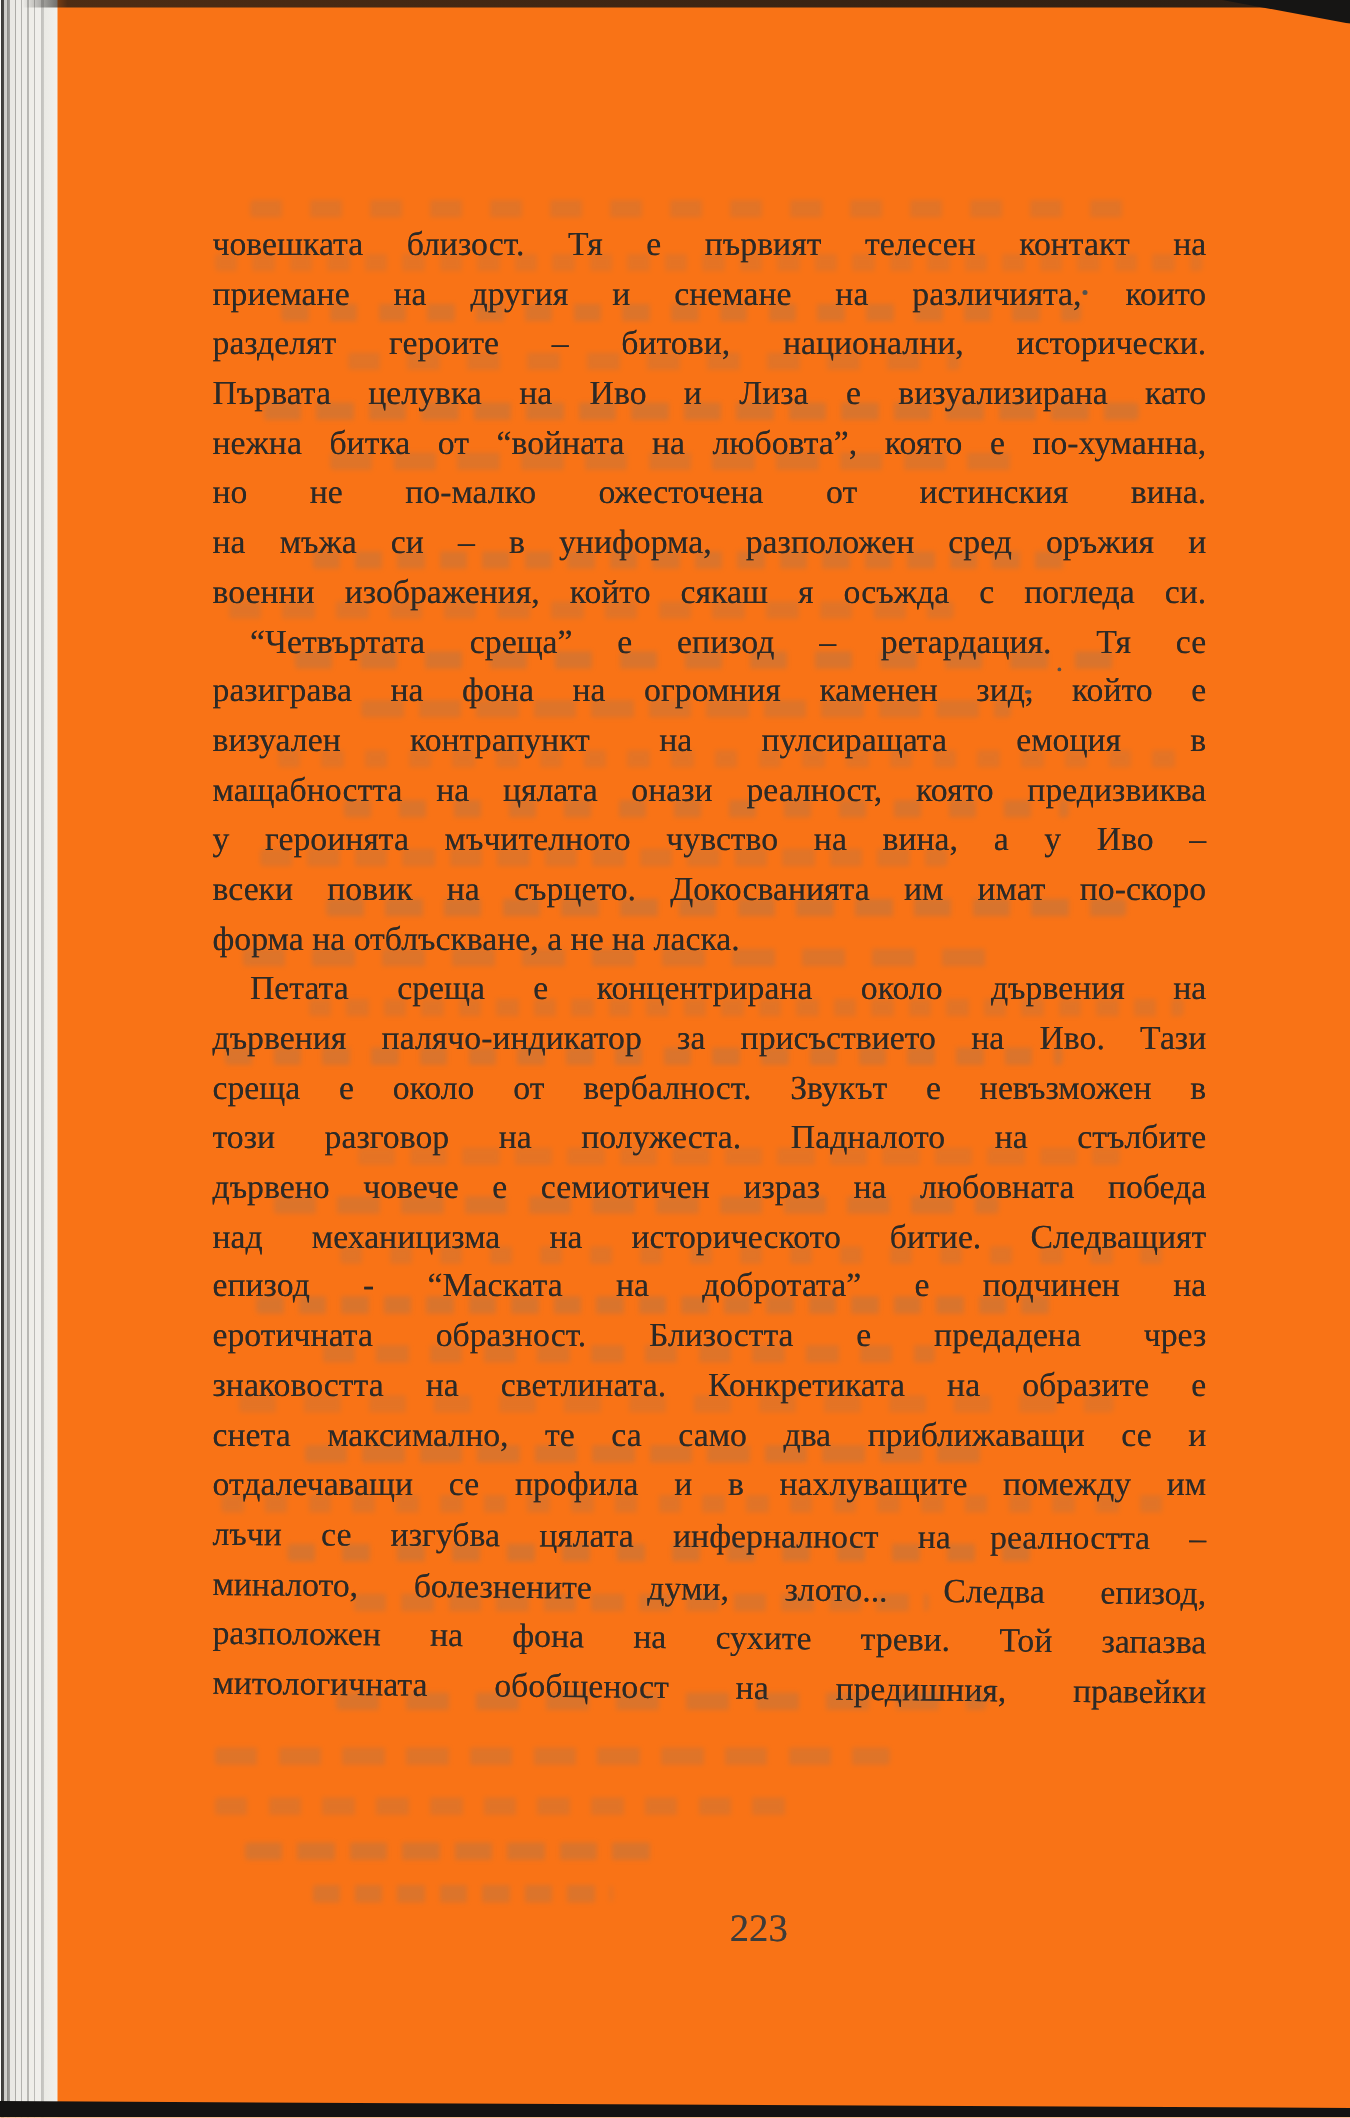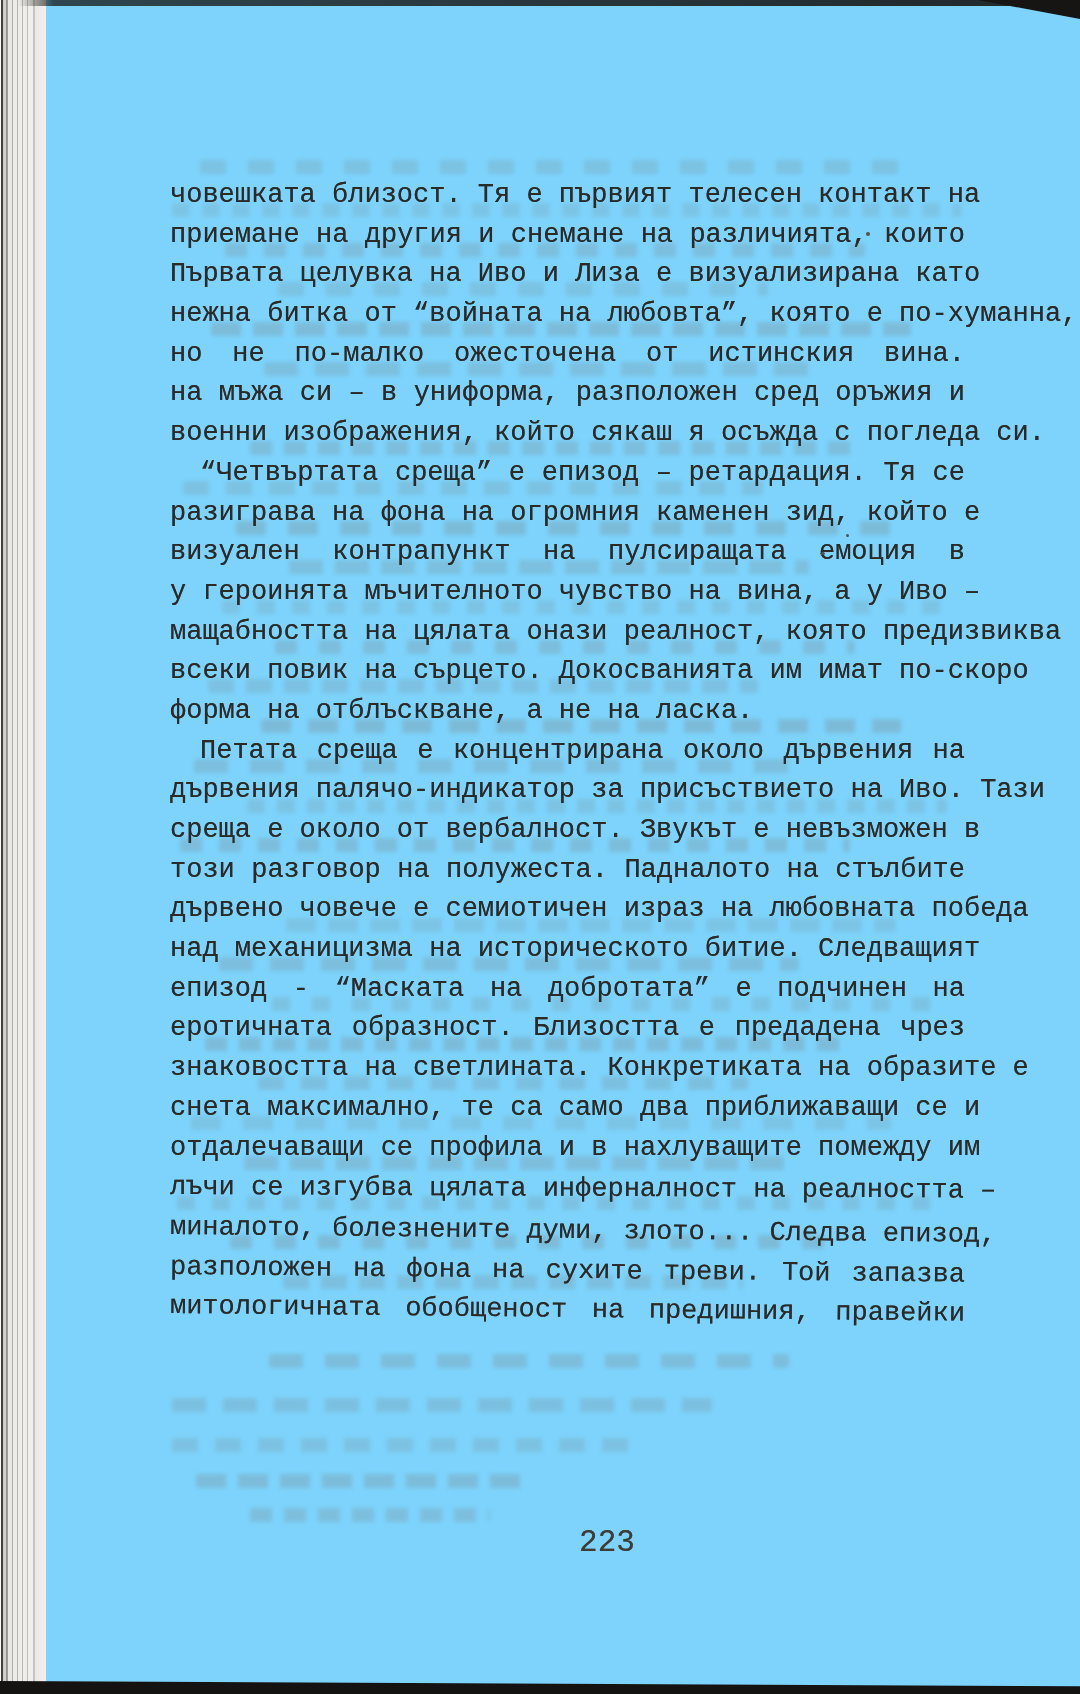--- a/index.html
+++ b/index.html
@@ -4,23 +4,23 @@
 <style>
   html, body {
     margin: 0;
     padding: 0;
     background: #ffffff;
   }
   .scan {
     position: relative;
     width: 1080px;
     height: 1694px;
-    background: #7dd3fc;
+    background: #f97316;
     overflow: hidden;
-    font-family: Liberation Mono, monospace;
+    font-family: Liberation Serif, serif;
   }
   
   .edge-stack {
     position: absolute;
     left: 0; top: 0; bottom: 0;
     width: 46px;
     background: linear-gradient(90deg,
       #fbfbf9 0px, #fbfbf9 1px,
       #3a3936 1px, #4a4946 3px,
       #c9c8c4 3px, #d6d5d1 6px,
@@ -148,30 +148,31 @@
       <div class="ghost" style="left: 200px; top: 160px; width: 700px; opacity: 0.3; background: repeating-linear-gradient(90deg, rgba(122, 120, 114, 0.6) 0px, rgba(122, 120, 114, 0.6) 26px, rgba(0, 0, 0, 0) 26px, rgba(0, 0, 0, 0) 48px);"></div>
       <div class="ghost" style="left: 172px; top: 1398px; width: 540px; opacity: 0.34; background: repeating-linear-gradient(90deg, rgba(122, 120, 114, 0.6) 0px, rgba(122, 120, 114, 0.6) 34px, rgba(0, 0, 0, 0) 34px, rgba(0, 0, 0, 0) 51px);"></div>
       <div class="ghost" style="left: 172px; top: 1438px; width: 470px; opacity: 0.31; background: repeating-linear-gradient(90deg, rgba(122, 120, 114, 0.6) 0px, rgba(122, 120, 114, 0.6) 26px, rgba(0, 0, 0, 0) 26px, rgba(0, 0, 0, 0) 43px);"></div>
       <div class="ghost" style="left: 196px; top: 1474px; width: 330px; opacity: 0.41; background: repeating-linear-gradient(90deg, rgba(122, 120, 114, 0.6) 0px, rgba(122, 120, 114, 0.6) 30px, rgba(0, 0, 0, 0) 30px, rgba(0, 0, 0, 0) 42px);"></div>
       <div class="ghost" style="left: 250px; top: 1508px; width: 240px; opacity: 0.38; background: repeating-linear-gradient(90deg, rgba(122, 120, 114, 0.6) 0px, rgba(122, 120, 114, 0.6) 22px, rgba(0, 0, 0, 0) 22px, rgba(0, 0, 0, 0) 34px);"></div>
     </div>
 
   <div class="textblock" id="textblock">
       <div class="line">човешката близост. Тя е първият телесен контакт на</div>
       <div class="line">приемане на другия и снемане на различията, които</div>
+      <div class="line">разделят героите – битови, национални, исторически.</div>
       <div class="line">Първата целувка на Иво и Лиза е визуализирана като</div>
       <div class="line">нежна битка от “войната на любовта”, която е по-хуманна,</div>
       <div class="line">но не по-малко ожесточена от истинския вина.</div>
       <div class="line">на мъжа си – в униформа, разположен сред оръжия и</div>
       <div class="line">военни изображения, който сякаш я осъжда с погледа си.</div>
       <div class="line indent">“Четвъртата среща” е епизод – ретардация. Тя се</div>
       <div class="line">разиграва на фона на огромния каменен зид, който е</div>
       <div class="line">визуален контрапункт на пулсиращата емоция в</div>
+      <div class="line">мащабността на цялата онази реалност, която предизвиква</div>
       <div class="line">у героинята мъчителното чувство на вина, а у Иво –</div>
-      <div class="line">мащабността на цялата онази реалност, която предизвиква</div>
       <div class="line">всеки повик на сърцето. Докосванията им имат по-скоро</div>
       <div class="line flush">форма на отблъскване, а не на ласка.</div>
       <div class="line indent">Петата среща е концентрирана около дървения на</div>
       <div class="line">дървения палячо-индикатор за присъствието на Иво. Тази</div>
       <div class="line">среща е около от вербалност. Звукът е невъзможен в</div>
       <div class="line">този разговор на полужеста. Падналото на стълбите</div>
       <div class="line">дървено човече е семиотичен израз на любовната победа</div>
       <div class="line">над механицизма на историческото битие. Следващият</div>
       <div class="line">епизод - “Маската на добротата” е подчинен на</div>
       <div class="line">еротичната образност. Близостта е предадена чрез</div>

